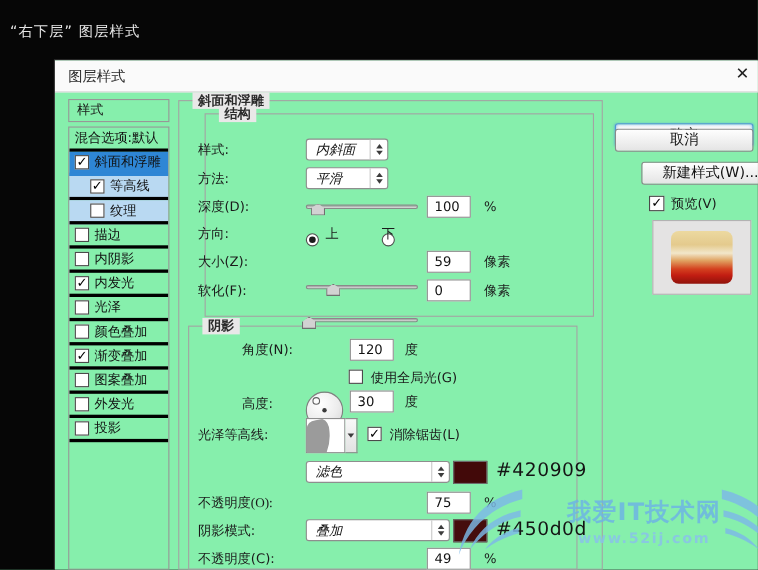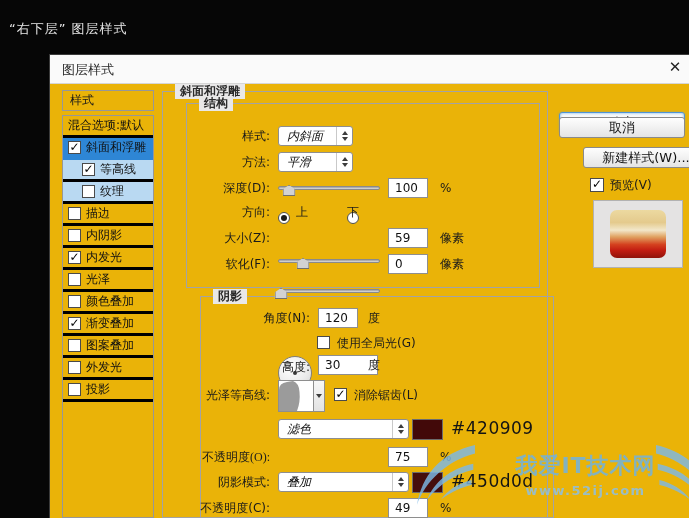--- a/index.html
+++ b/index.html
@@ -5,21 +5,21 @@
   html,body{margin:0;padding:0;}
   body{
     width:689px;height:518px;position:relative;overflow:hidden;background:#060606;
     font-family:"DejaVu Sans","Liberation Sans",sans-serif;
     -webkit-font-smoothing:antialiased;
   }
   .abs{position:absolute;}
   .os-caption{left:9px;top:8px;color:#e6e6e6;font-size:13px;letter-spacing:1px;margin-top:12px;}
 
   
-  .dialog{left:50px;top:55px;width:639px;height:463px;background:#eab308;box-shadow:0 0 0 1px #3a3a3a;}
+  .dialog{left:50px;top:55px;width:639px;height:463px;background:#86efac;box-shadow:0 0 0 1px #3a3a3a;}
   .titlebar{left:0;top:0;width:100%;height:28px;background:#fafafa;border-bottom:1px solid #d6d6d6;}
   .titlebar .t{position:absolute;left:12px;top:6px;font-size:13px;color:#2a2a2a;}
   .close-x{position:absolute;right:5px;top:3px;width:18px;height:18px;font-size:15px;line-height:18px;
     text-align:center;color:#222;cursor:default;}
 
   
   .sp-header{left:12px;top:35px;width:92px;height:21px;border:1px solid #979797;box-sizing:border-box;
     font-size:12px;color:#1a1a1a;line-height:19px;padding-left:7px;}
   .sp-list{left:12px;top:60px;width:92px;height:403px;border:1px solid #979797;box-sizing:border-box;overflow:hidden;}
   .sp-row{display:flex;align-items:center;height:22px;padding-left:5px;gap:5px;
@@ -29,21 +29,21 @@
   .cb{width:13px;height:13px;border:1px solid #4a4a4a;background:#fff;box-sizing:border-box;
     font-weight:700;font-size:12px;line-height:11px;text-align:center;color:#000;flex:0 0 auto;}
   .sp-label{white-space:nowrap;}
 
   
   .fs{border:1px solid #a3a3a3;box-sizing:border-box;}
   .fs .legend{position:absolute;top:-8px;left:12px;background:#e9e8e8;padding:0 5px;
     font-size:12px;font-weight:700;color:#2b2b2b;line-height:15px;}
 
   
-  .lbl{font-size:12px;color:#1a1a1a;text-align:right;line-height:20px;white-space:nowrap;}
+  .lbl{font-size:12px;color:#1a1a1a;line-height:20px;white-space:nowrap;}
   .unit{font-size:12px;color:#1a1a1a;line-height:20px;}
   .dd{height:20px;background:#fff;border:1px solid #8e8e8e;border-radius:3px;box-sizing:border-box;
     display:flex;align-items:center;font-style:italic;}
   .dd .val{flex:1;font-size:12px;color:#111;padding-left:8px;white-space:nowrap;overflow:hidden;}
   .dd .arrows{width:15px;align-self:stretch;border-left:1px solid #c9c9c9;display:flex;flex-direction:column;
     align-items:center;justify-content:center;gap:2px;}
   .tri-up{width:0;height:0;border-left:3.5px solid transparent;border-right:3.5px solid transparent;border-bottom:4px solid #3c3c3c;}
   .tri-dn{width:0;height:0;border-left:3.5px solid transparent;border-right:3.5px solid transparent;border-top:4px solid #3c3c3c;}
   .inp{height:20px;background:#fff;border:1px solid #8e8e8e;box-sizing:border-box;
     font-size:12px;color:#111;line-height:18px;padding-left:6px;}
@@ -155,21 +155,21 @@
       </div>
     </div>
 
   
   <div class="abs fs" style="left:112px;top:36px;width:386px;height:427px;">
     <span class="legend">斜面和浮雕</span>
   </div>
   <div class="abs fs" style="left:136px;top:48px;width:354px;height:185px;">
     <span class="legend">结构</span>
   </div>
-  <div class="abs fs" style="left:150px;top:241px;width:354px;height:222px;">
+  <div class="abs fs" style="left:121px;top:241px;width:354px;height:222px;">
     <span class="legend">阴影</span>
   </div>
 
   
   <div class="abs lbl" style="left:130px;top:71px;width:90px;">样式:</div>
   <div class="abs dd" style="left:228px;top:71px;width:75px;">
     <span class="val">内斜面</span>
     <span class="arrows">
         <span class="tri-up"></span>
         <span class="tri-dn"></span>
@@ -218,21 +218,21 @@
   <div class="abs unit" style="left:318px;top:253px;">度</div>
 
   <div class="abs dial" style="left:228px;top:270px;">
     <span class="handle"></span>
     <span class="dot"></span>
   </div>
   <span class="abs cb" style="left:267px;top:281px;"></span>
   <div class="abs unit" style="left:287px;top:278px;">使用全局光(G)</div>
 
   <div class="abs lbl" style="left:170px;top:302px;width:90px;">高度:</div>
-  <div class="abs inp" style="left:268px;top:300px;width:60px;">30</div>
+  <div class="abs inp" style="left:268px;top:300px;width:40px;">30</div>
   <div class="abs unit" style="left:318px;top:300px;">度</div>
 
   <div class="abs lbl" style="left:130px;top:330px;width:90px;">光泽等高线:</div>
   <div class="abs contour" style="left:228px;top:325px;">
     <svg width="34" height="30" viewBox="0 0 34 30">
       <path d="M0 30 L0 9 Q0 2 8 1 L14 0 Q20 2 20.5 11 Q21.5 21 18 30 Z" fill="#9b9b9b"></path>
     </svg>
   </div>
   <div class="abs contour-arrow" style="left:264px;top:325px;">
     <span class="tri-dn"></span>

